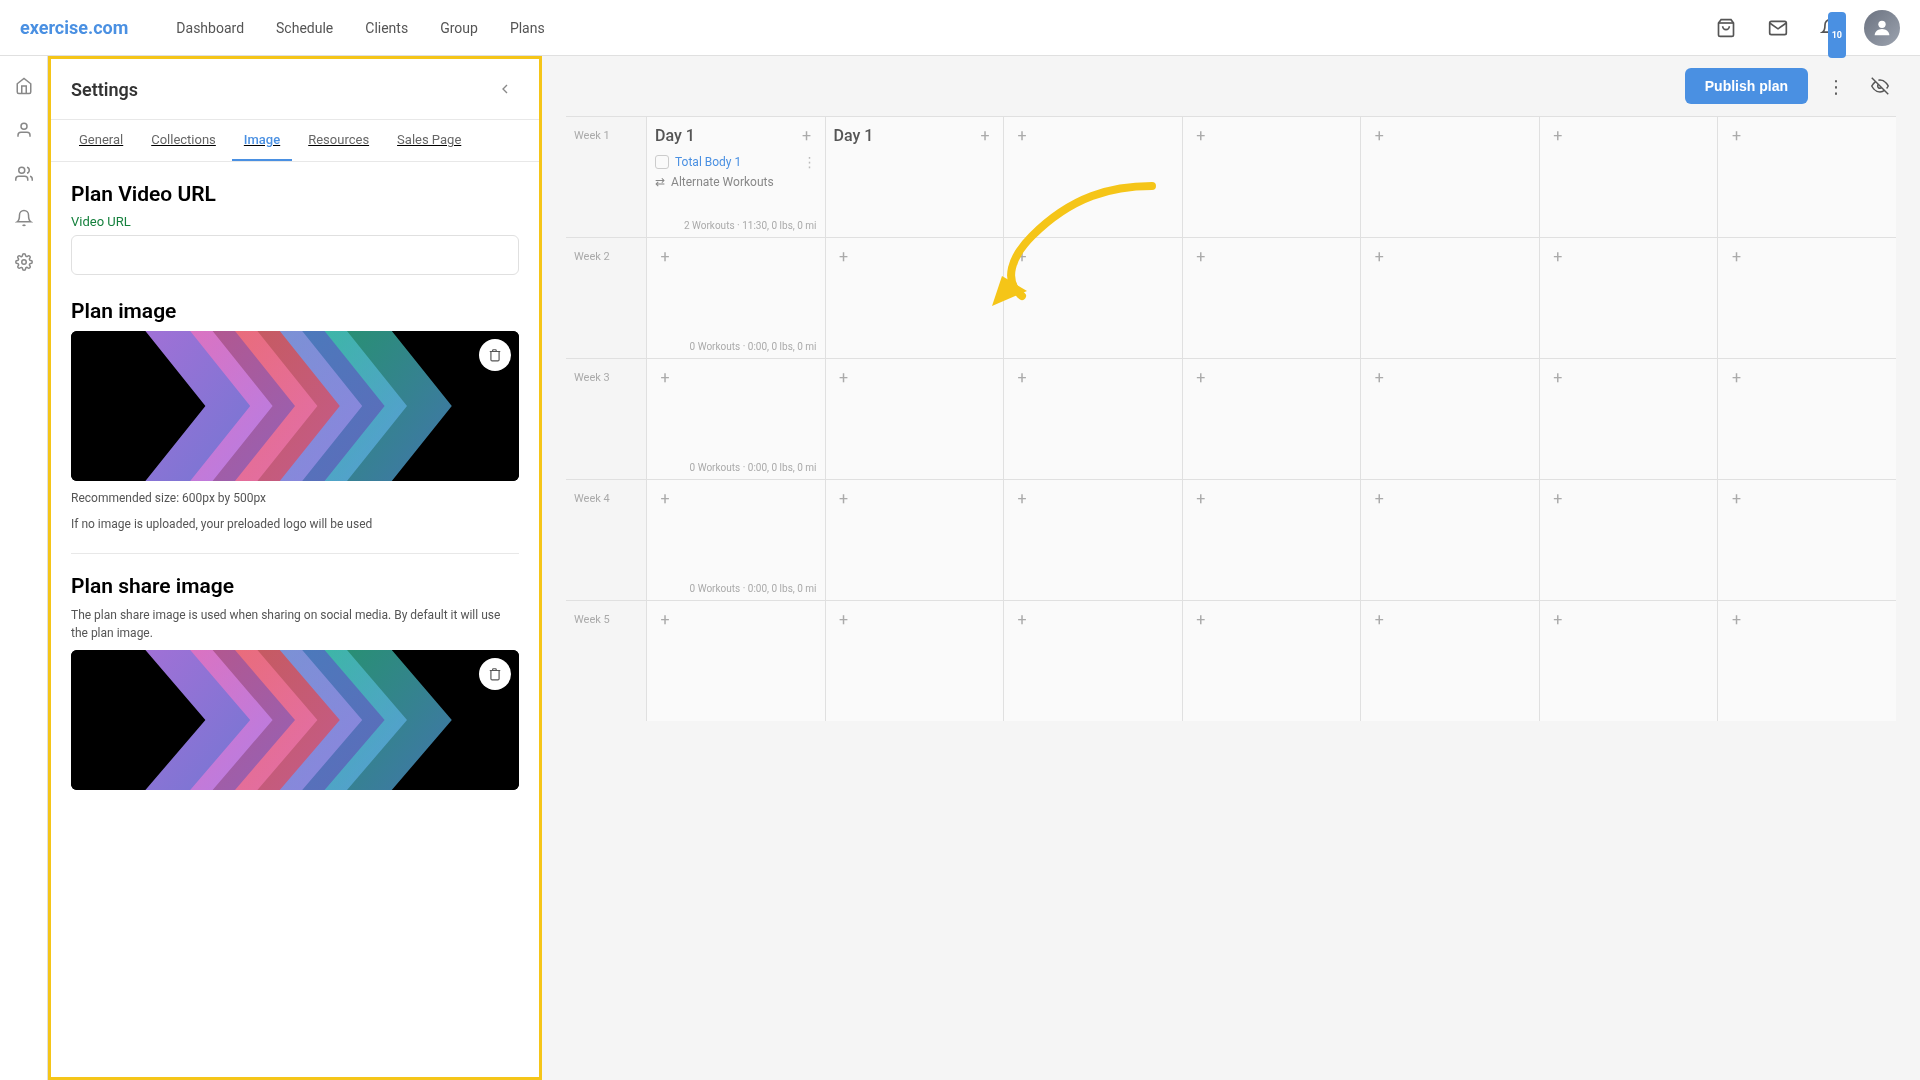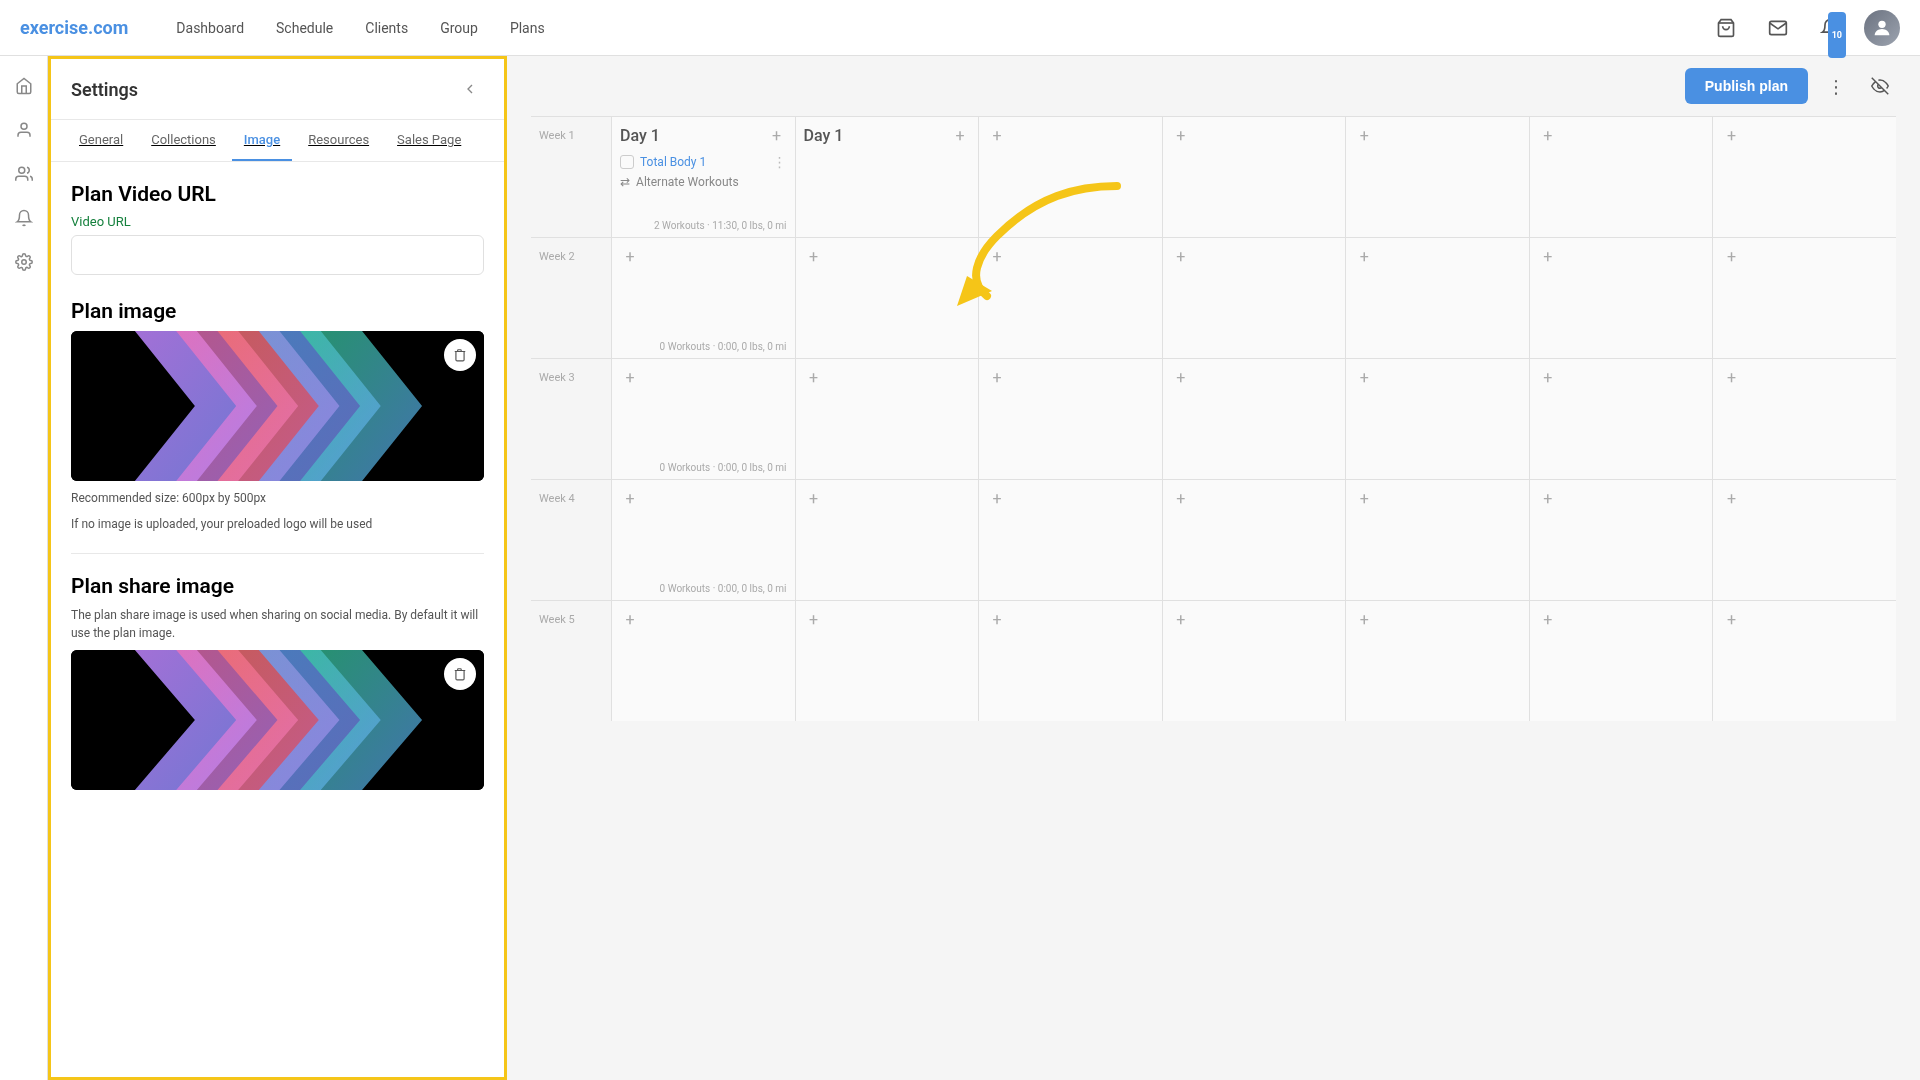--- a/index.html
+++ b/index.html
@@ -107,21 +107,21 @@
       align-items: center;
       justify-content: center;
       cursor: pointer;
       color: #888;
       font-size: 18px;
       border-radius: 6px;
     }
 
     
     .settings-panel {
-      width: 459px;
+      width: 494px;
       background: #fff;
       border-right: 1px solid #e0e0e0;
       display: flex;
       flex-direction: column;
       flex-shrink: 0;
       border: 3px solid #f5c518;
       position: relative;
       z-index: 10;
     }
     .settings-header {

